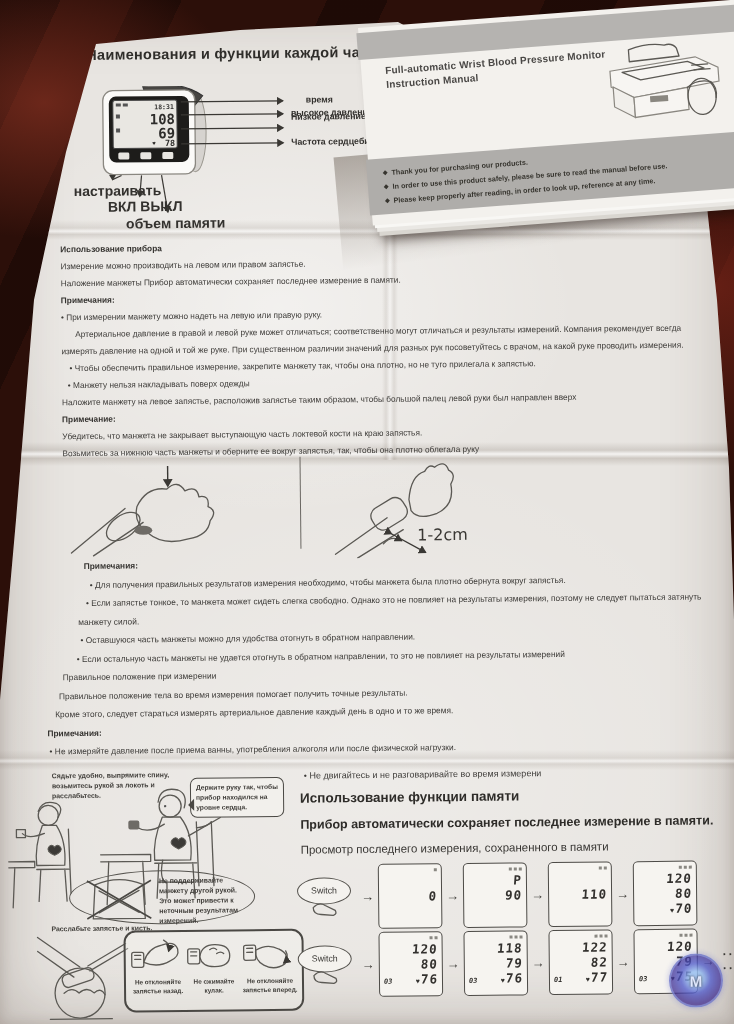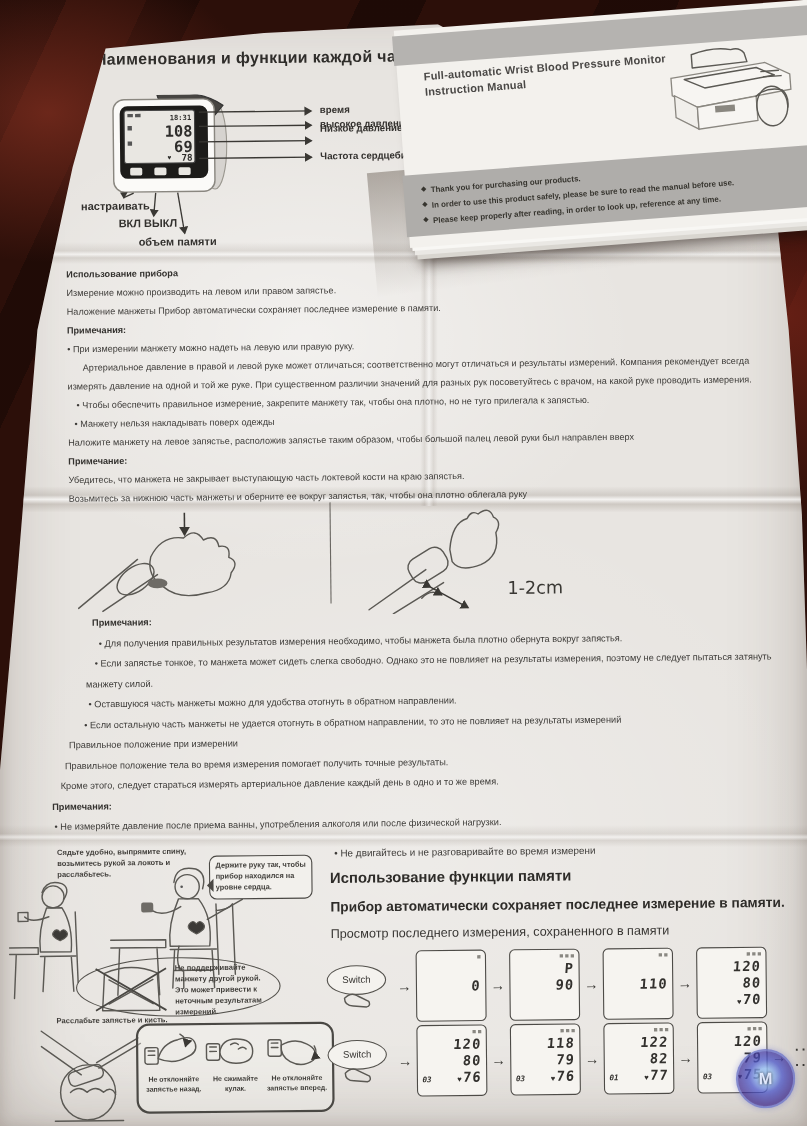--- a/index.html
+++ b/index.html
@@ -30,21 +30,21 @@
   .abs{position:absolute;}
   .ttl{font-size:14.5px;font-weight:bold;color:#2f2d2a;letter-spacing:.3px;}
   .ln{font-size:8.3px;line-height:17px;white-space:nowrap;}
   .ln2{font-size:8.4px;line-height:18.5px;white-space:nowrap;}
   .bld{font-weight:bold;color:#34322f;}
   svg{display:block;}
   .sk{stroke:#5b5954;fill:none;stroke-width:1.3;stroke-linecap:round;stroke-linejoin:round;}
   .skf{stroke:#5b5954;fill:#3c3a37;stroke-width:1;}
   
   .devlab{font-size:8.8px;font-weight:bold;color:#33312e;white-space:nowrap;}
-  .devlab2{font-size:10px;font-weight:bold;color:#33312e;white-space:nowrap;}
+  .devlab2{font-size:14px;font-weight:bold;color:#33312e;white-space:nowrap;}
   
   .divider{width:1.4px;background:#6a6762;}
   .cm{font-size:16px;color:#3a3834;font-family:"DejaVu Sans",sans-serif;}
   
   .smtxt{font-size:6.9px;line-height:1.45;color:#403e3a;font-weight:bold;}
   .bubble{border:1.5px solid #4a4844;border-radius:7px;background:#f2f0ec;padding:4px 5px;font-size:6.7px;line-height:1.5;font-weight:bold;color:#403e3a;}
   .bubble:after{content:"";position:absolute;left:-9px;bottom:6px;border:6px solid transparent;border-right-color:#4a4844;}
   .ellipse-box{border:1.6px solid #55534e;border-radius:50%;}
   .hands-box{border:2px solid #4a4844;border-radius:12px;display:flex;justify-content:space-around;align-items:flex-start;padding:6px 4px 4px;background:rgba(246,244,240,.4);}
   .hand-col{width:56px;text-align:center;}
@@ -129,21 +129,21 @@
         <rect x="107" y="66" width="11" height="7" rx="1.5" fill="#e8e6e1"></rect>
         <line x1="126" y1="16" x2="228" y2="16" stroke="#3a3834" stroke-width="1.2" marker-end="url(#ah)"></line>
         <line x1="126" y1="29" x2="228" y2="29" stroke="#3a3834" stroke-width="1.2" marker-end="url(#ah)"></line>
         <line x1="126" y1="43" x2="228" y2="43" stroke="#3a3834" stroke-width="1.2" marker-end="url(#ah)"></line>
         <line x1="126" y1="58" x2="228" y2="58" stroke="#3a3834" stroke-width="1.2" marker-end="url(#ah)"></line>
         <line x1="66" y1="89" x2="57" y2="93" stroke="#3a3834" stroke-width="1.2"></line>
         <line x1="57" y1="93" x2="57" y2="93.2" stroke="#3a3834" marker-end="url(#ah)"></line>
         <line x1="86" y1="89" x2="84" y2="110" stroke="#3a3834" stroke-width="1.2" marker-end="url(#ah)"></line>
         <line x1="106" y1="89" x2="112" y2="126" stroke="#3a3834" stroke-width="1.2" marker-end="url(#ah)"></line>
       </svg>
-      <div class="abs devlab" style="left:294px;top:94px;">время</div>
+      <div class="abs devlab" style="left:309px;top:94px;">время</div>
       <div class="abs devlab" style="left:294px;top:107px;">высокое давление</div>
       <div class="abs devlab" style="left:294px;top:111px;">Низкое давление</div>
       <div class="abs devlab" style="left:294px;top:136px;">Частота сердцебиения</div>
       <div class="abs devlab2" style="left:76px;top:180px;">настраивать</div>
       <div class="abs devlab2" style="left:110px;top:196px;">ВКЛ ВЫКЛ</div>
       <div class="abs devlab2" style="left:128px;top:213px;">объем памяти</div>
 
       <div class="abs" style="left:62px;top:238px;width:665px;">
         <div class="ln bld">Использование прибора</div>
         <div class="ln">Измерение можно производить на левом или правом запястье.</div>
@@ -170,21 +170,21 @@
       </svg>
       <div class="abs divider" style="left:299px;top:456px;height:92px;"></div>
       <svg class="abs" style="left:330px;top:458px;" width="175" height="100" viewBox="0 0 175 100">
         <path class="sk" d="M4 96 L56 60"></path>
           <path class="sk" d="M26 100 L72 72"></path>
         <rect class="sk" x="40" y="44" width="36" height="24" rx="9" transform="rotate(-31 58 56)"></rect>
         <path class="sk" d="M78 42 Q80 18 94 14 Q98 6 104 10 Q114 2 118 13 Q126 17 120 27 Q124 48 106 56 Q87 63 80 53 Z"></path>
         <path class="sk" d="M52 86 Q60 77 70 83" marker-end="url(#ah)"></path>
         <line x1="60" y1="76" x2="94" y2="95" stroke="#3a3834" stroke-width="1.3" marker-start="url(#ah)" marker-end="url(#ah)"></line>
       </svg>
-      <div class="abs cm" style="left:416px;top:526px;margin-left:44px;">1-2cm</div>
+      <div class="abs cm" style="left:416px;top:526px;">1-2cm</div>
 
       <div class="abs" style="left:36px;top:554px;width:690px;">
         <div class="ln2 bld" style="padding-left:46px;">Примечания:</div>
         <div class="ln2" style="padding-left:52px;">• Для получения правильных результатов измерения необходимо, чтобы манжета была плотно обернута вокруг запястья.</div>
         <div class="ln2" style="padding-left:48px;">• Если запястье тонкое, то манжета может сидеть слегка свободно. Однако это не повлияет на результаты измерения, поэтому не следует пытаться затянуть</div>
         <div class="ln2" style="padding-left:40px;">манжету силой.</div>
         <div class="ln2" style="padding-left:42px;">• Оставшуюся часть манжеты можно для удобства отогнуть в обратном направлении.</div>
         <div class="ln2" style="padding-left:38px;">• Если остальную часть манжеты не удается отогнуть в обратном направлении, то это не повлияет на результаты измерений</div>
         <div class="ln2" style="padding-left:24px;">Правильное положение при измерении</div>
         <div class="ln2" style="padding-left:20px;">Правильное положение тела во время измерения помогает получить точные результаты.</div>

